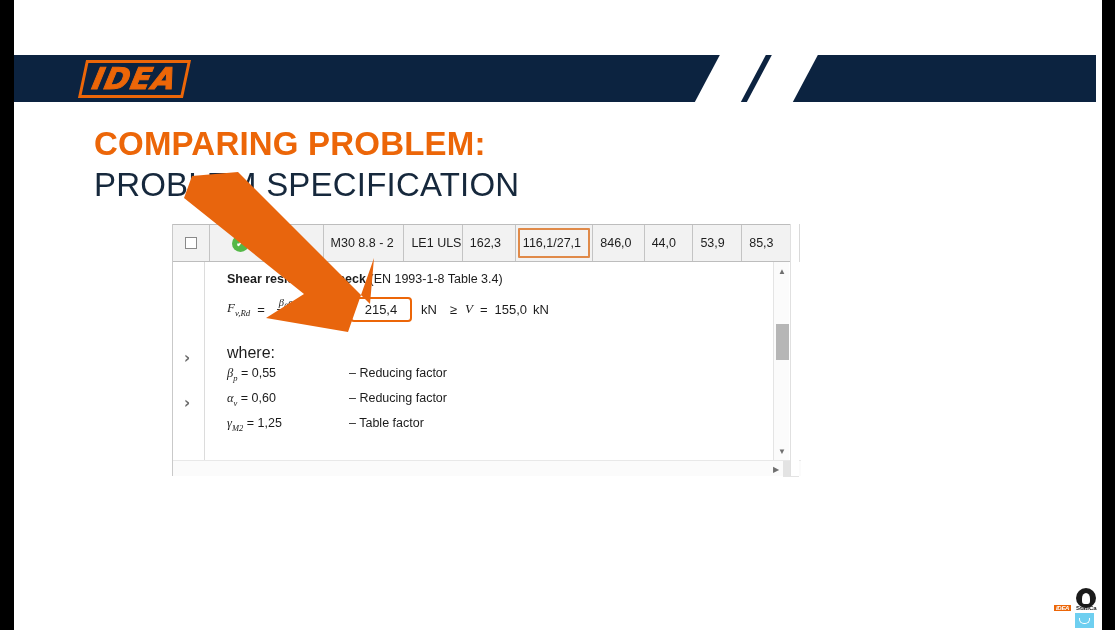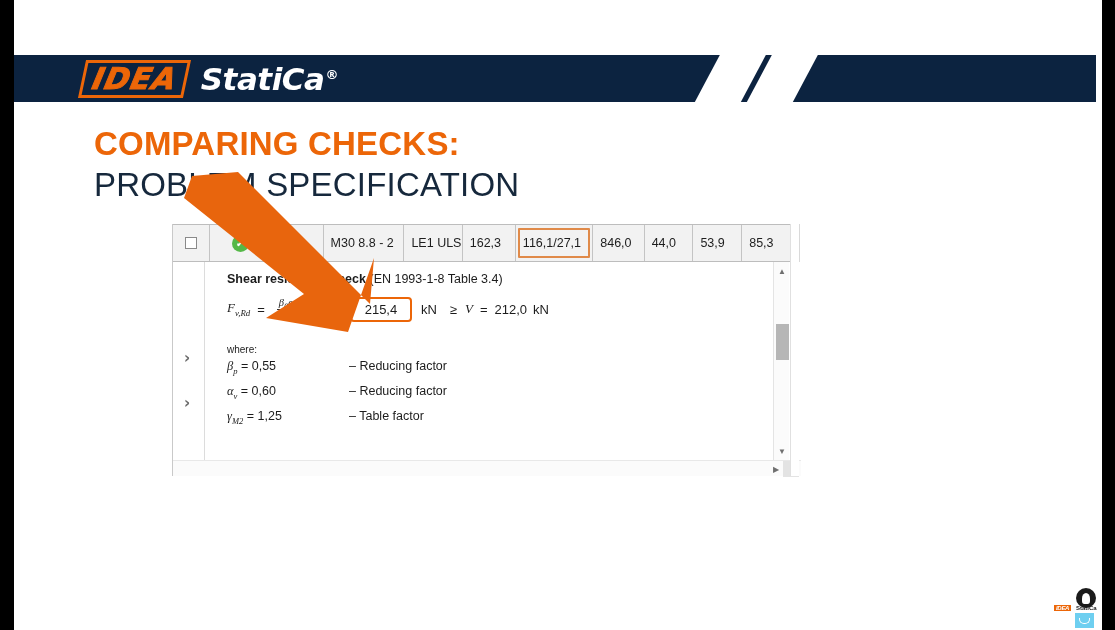--- a/index.html
+++ b/index.html
@@ -218,21 +218,21 @@
     border: 2px solid #ec6608;
     border-radius: 4px;
     background: #fff;
     font-size: 13px;
     margin: 0 4px;
   }
   .unit { margin: 0 5px; }
   .ge { margin: 0 8px; font-size: 13px; }
 
   
-  #where-label { font-size: 10px; margin: 18px 0 4px 0; color: #1c1c1c; }
+  #where-label { font-size: 16px; margin: 18px 0 4px 0; color: #1c1c1c; }
   .where-row {
     display: flex;
     align-items: baseline;
     font-size: 12.5px;
     color: #1c1c1c;
     height: 25px;
   }
   .where-sym { width: 122px; white-space: nowrap; }
   .where-desc { white-space: nowrap; }
 
@@ -329,26 +329,23 @@
   <div id="slide">
 
     <div id="header-band">
       <div class="band-slash" id="band-slash-1"></div>
       <div class="band-slash" id="band-slash-2"></div>
       <div id="band-right-cap"></div>
     </div>
 
     <div id="logo-wrap">
       <span id="logo-idea">IDEA</span>
-      <span id="logo-statica">
-        <span>StatiCa</span><span id="logo-reg">®</span>
-      </span>
     </div>
 
-    <div id="title-main">COMPARING CHECKS:</div>
+    <div id="title-main">COMPARING PROBLEM:</div>
     <div id="title-sub">PROBLEM SPECIFICATION</div>
 
     <div id="app-capture">
 
       <div id="result-table">
         <div class="tcell first" id="cell-check">
           <div id="row-checkbox"></div>
         </div>
         <div class="tcell" id="cell-status">
           <div id="green-check">✓</div>
@@ -389,21 +386,21 @@
               <span class="den sym">γₘ₂</span>
             </span>
             <span class="eq">=</span>
             <span id="result-box">
               <span>215,4</span>
             </span>
             <span class="unit">kN</span>
             <span class="ge">≥</span>
             <span class="sym">V</span>
             <span class="eq">=</span>
-            <span style="margin-right:6px">212,0</span>
+            <span style="margin-right:6px">155,0</span>
             <span>kN</span>
           </div>
 
           <div id="where-label">where:</div>
 
           <div class="where-row">
             <span class="where-sym">
               <span class="sym">β</span><span class="sub sym">p</span>
               <span>= 0,55</span>
             </span>

